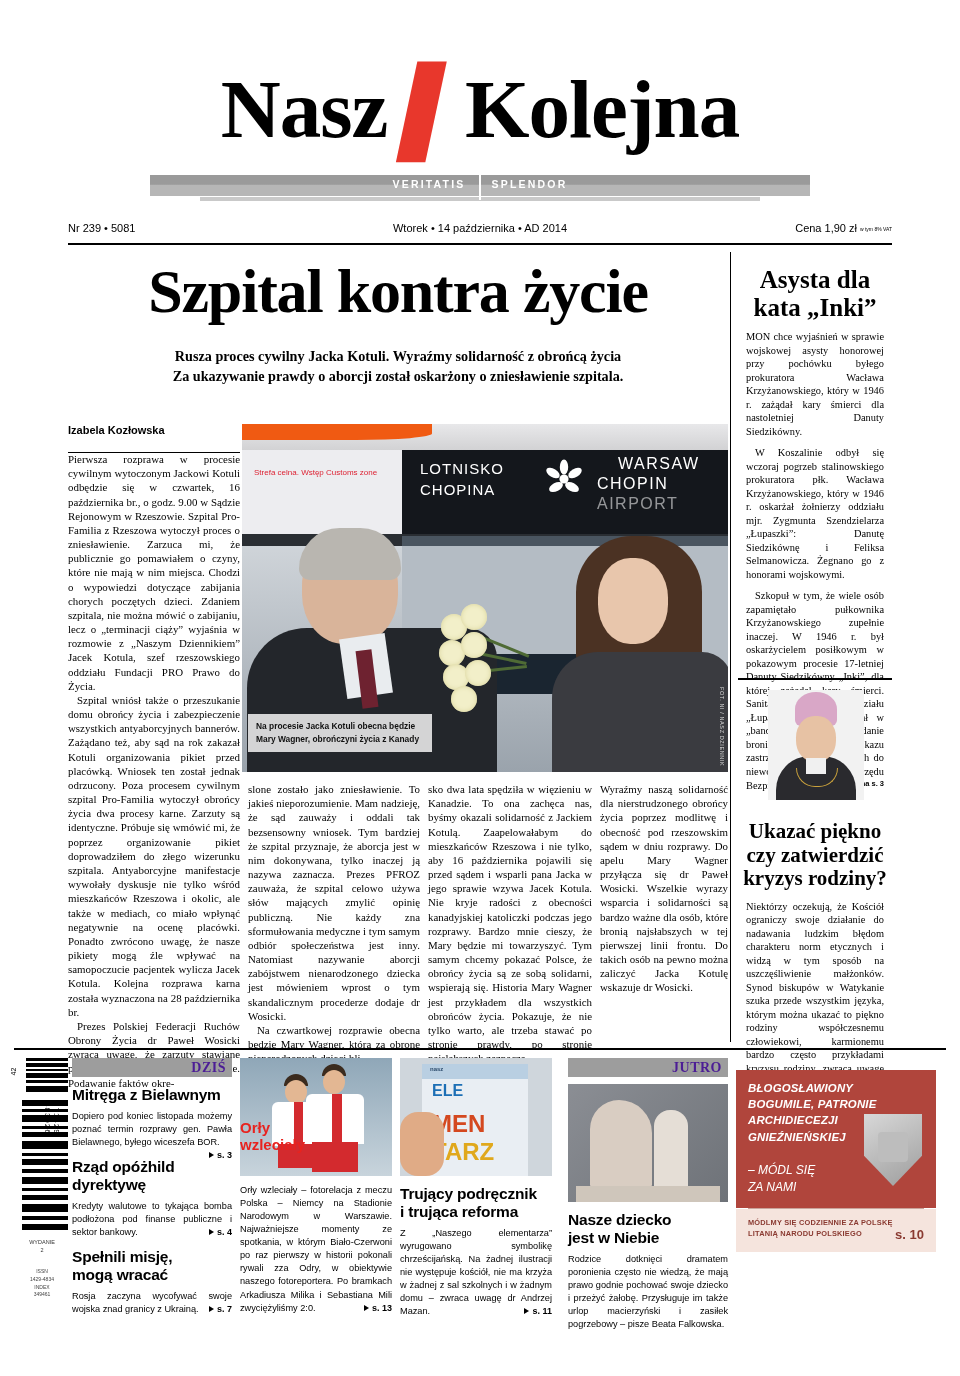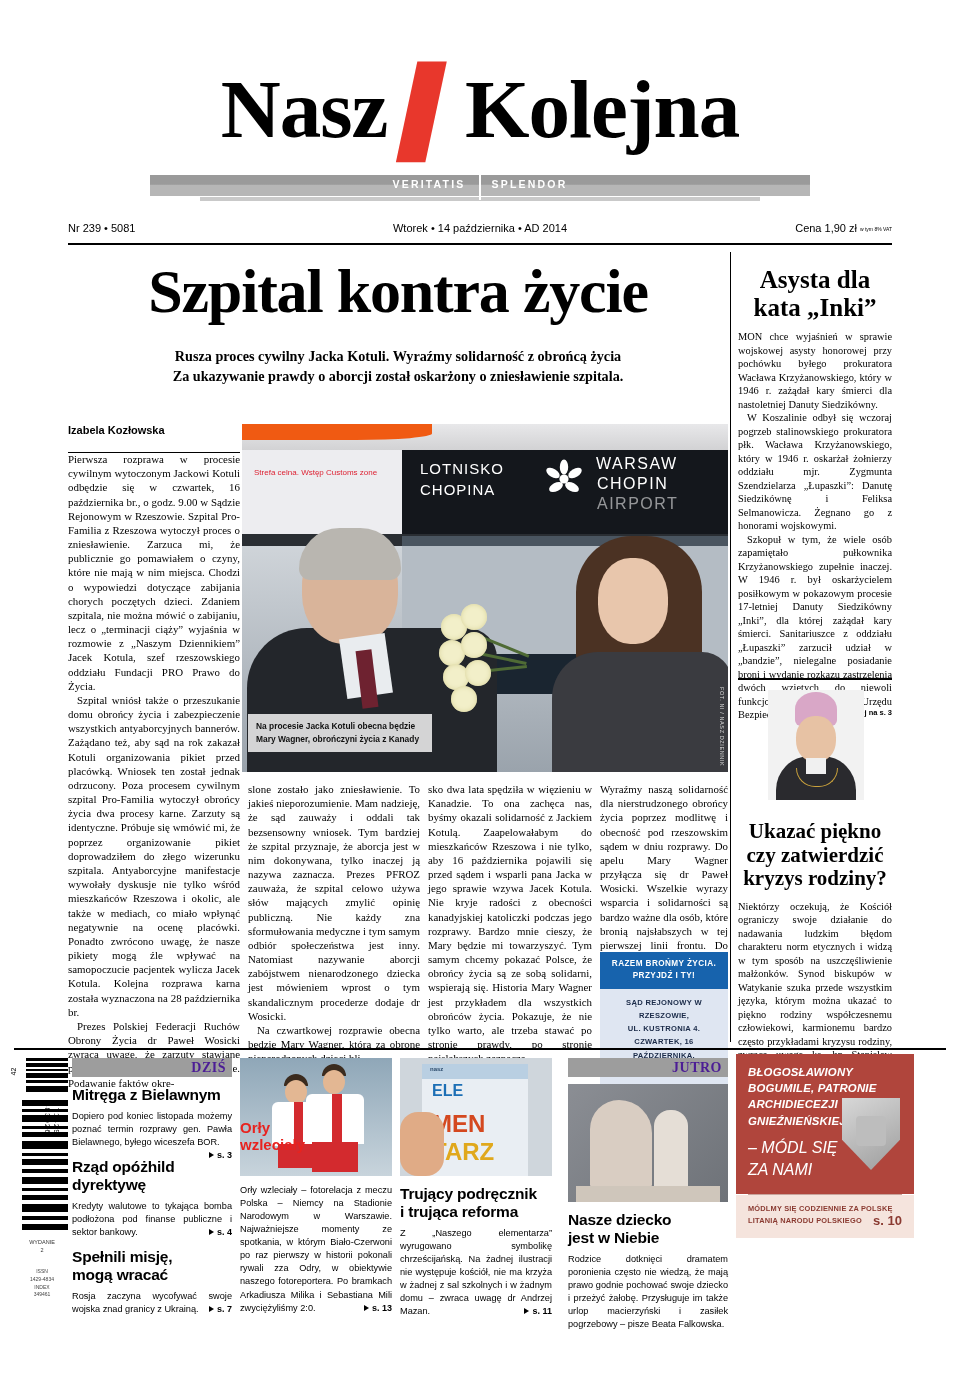--- a/index.html
+++ b/index.html
@@ -83,21 +83,21 @@
   }
   .ph-ceiling{position:absolute;left:0;top:0;width:486px;height:26px;
      background:linear-gradient(to bottom,#e8e8ea,#d2d2d4);}
   .ph-orange{position:absolute;left:0;top:0;width:190px;height:16px;background:#f05a12;border-radius:0 0 40% 0;}
   .ph-board{position:absolute;left:160px;top:26px;width:326px;height:84px;background:#14171c;}
   .ph-board2{position:absolute;left:0;top:26px;width:160px;height:84px;background:#ededf0;}
   .ph-redtext{position:absolute;left:12px;top:44px;font-size:8px;color:#d23;font-family:"Liberation Sans",sans-serif;}
   .ph-sign{position:absolute;color:#fff;font-family:"Liberation Sans",sans-serif;font-weight:400;}
   .ph-l1{left:178px;top:36px;font-size:15px;letter-spacing:1px;}
   .ph-l2{left:178px;top:57px;font-size:15px;letter-spacing:1px;}
-  .ph-r1{left:354px;top:31px;font-size:16px;letter-spacing:1.5px;text-align:right;}
+  .ph-r1{left:376px;top:31px;font-size:16px;letter-spacing:1.5px;text-align:right;}
   .ph-r2{left:355px;top:51px;font-size:16px;letter-spacing:1.5px;}
   .ph-r3{left:355px;top:71px;font-size:16px;letter-spacing:1.5px;opacity:.55;}
   .ph-logo{position:absolute;left:300px;top:34px;width:44px;height:44px;}
   .ph-strip{position:absolute;left:160px;top:112px;width:326px;height:10px;background:#4a5560;}
   .ph-wall{position:absolute;left:0;top:122px;width:486px;height:226px;
      background:linear-gradient(to bottom,#cfd4d9,#9aa3ac);}
   .ph-glass{position:absolute;left:160px;top:122px;width:326px;height:120px;background:#b4bcc4;}
   .ph-dark{position:absolute;left:185px;top:230px;width:230px;height:40px;background:#1a2530;}
   .ph-man{position:absolute;left:5px;top:108px;width:255px;height:240px;}
   .ph-head{position:absolute;left:55px;top:0px;width:96px;height:112px;background:#d9b49a;border-radius:48% 48% 44% 44%;}
@@ -145,21 +145,21 @@
     line-height:1.1;text-align:center;margin:14px 0 0 0;
   }
   .side-h2{
     font-family:"Liberation Serif",serif;font-weight:700;font-size:21px;
     line-height:1.12;text-align:center;margin:10px 0 0 0;
   }
   .side-text{
     font-family:"Liberation Serif",serif;font-size:10.4px;line-height:1.30;
     text-align:justify;margin-top:9px;
   }
-  .side-text p{margin:0;text-indent:9px;}
+  .side-text p{margin:8px;text-indent:9px;}
   .side-text p.first{text-indent:0;}
   .jump{font-family:"Liberation Sans",sans-serif;font-weight:700;font-size:7.5px;float:right;}
   .sq{display:inline-block;width:5px;height:5px;border:1px solid #000;vertical-align:1px;}
 
   .bishop{position:absolute;left:768px;top:690px;width:96px;height:110px;overflow:hidden;}
   .bi-bg{position:absolute;inset:0;background:#f2f2f2;}
   .bi-mitre{position:absolute;left:27px;top:2px;width:42px;height:34px;background:#d9a7c7;border-radius:50% 50% 6px 6px;}
   .bi-face{position:absolute;left:28px;top:26px;width:40px;height:46px;background:#e7c2a4;border-radius:46%;}
   .bi-cassock{position:absolute;left:8px;top:66px;width:80px;height:46px;background:#2a2a2e;border-radius:34px 34px 0 0;}
   .bi-collar{position:absolute;left:38px;top:68px;width:20px;height:16px;background:#f0f0f0;}
@@ -182,21 +182,21 @@
 
   .tagbar{position:relative;height:19px;background:#9d9d9d;}
   .tagbar span{
     position:absolute;right:6px;top:2px;color:#4c1d95;
     font-family:"Liberation Serif",serif;font-weight:700;font-size:14px;letter-spacing:.5px;
   }
   .sec-dzis{position:absolute;left:72px;top:10px;width:160px;}
   .sec-sport{position:absolute;left:240px;top:10px;width:152px;}
   .sec-book{position:absolute;left:400px;top:10px;width:152px;}
   .sec-jutro{position:absolute;left:568px;top:10px;width:160px;}
-  .sec-pray{position:absolute;left:736px;top:6px;width:178px;}
+  .sec-pray{position:absolute;left:736px;top:22px;width:200px;}
 
   .mini-h{
     font-family:"Liberation Sans",sans-serif;font-weight:700;font-size:15.5px;
     line-height:1.16;margin:9px 0 0 0;letter-spacing:-.2px;
   }
   .mini-t{
     font-family:"Liberation Sans",sans-serif;font-size:9.2px;line-height:1.42;
     text-align:justify;margin-top:6px;
   }
   .pg{font-family:"Liberation Sans",sans-serif;font-weight:700;font-size:9px;float:right;white-space:nowrap;}
@@ -230,22 +230,22 @@
   .statuepic{position:relative;width:160px;height:118px;background:#7f8288;overflow:hidden;}
   .st-bg{position:absolute;inset:0;background:linear-gradient(135deg,#8b8e94,#6e7278);}
   .st-a{position:absolute;left:22px;top:16px;width:62px;height:92px;background:#d9cdc2;border-radius:30px 34px 8px 8px;}
   .st-b{position:absolute;left:86px;top:26px;width:34px;height:84px;background:#e5ded6;border-radius:16px 16px 4px 4px;}
   .st-base{position:absolute;left:8px;bottom:0;width:144px;height:16px;background:#cfc6bb;}
 
   
   .pray-top{background:#b0453c;color:#fff;padding:10px 12px 12px;position:relative;overflow:hidden;}
   .pray-t1{font-family:"Liberation Sans",sans-serif;font-weight:700;font-style:italic;
      font-size:11.4px;line-height:1.42;letter-spacing:.2px;}
-  .pray-t2{font-family:"Liberation Sans",sans-serif;font-style:italic;font-size:16px;
-     line-height:1.42;margin-top:8px;}
+  .pray-t2{font-family:"Liberation Sans",sans-serif;font-style:italic;font-size:12px;
+     line-height:1.42;margin-top:17px;}
   .pray-shield{position:absolute;right:14px;top:44px;width:58px;height:72px;
      background:linear-gradient(150deg,#d8d8d8,#9d9d9d);
      clip-path:polygon(0 0,100% 0,100% 58%,50% 100%,0 58%);}
   .pray-shield:after{content:"";position:absolute;left:14px;top:18px;width:30px;height:30px;
      background:#bdbdbd;border-radius:4px;}
   .pray-mid{background:#f5e4dd;padding:12px 12px 14px;position:relative;}
   .pray-mid p{font-family:"Liberation Sans",sans-serif;font-size:9.6px;line-height:1.62;margin:0;}
   .pray-sep{height:1px;background:#c9a39b;margin:0 12px;}
   .pray-bot{background:#f5e4dd;padding:8px 12px 12px;position:relative;}
   .pray-bot .lines{font-family:"Liberation Sans",sans-serif;font-weight:700;font-size:7.4px;
@@ -355,32 +355,20 @@
   </div>
 
   <div class="colC col-text">
     <p class="first">sko dwa lata spędziła w więzieniu w Kanadzie. To ona zachęca nas, byśmy okazali solidarność z Jackiem Kotulą.  Zaapelowałabym do mieszkańców Rzeszowa i nie tylko, aby 16 października pojawili się przed sądem i wsparli pana Jacka w jego sprawie   wzywa Jacek Kotula. Nie kryje radości z obecności kanadyjskiej katoliczki podczas jego rozprawy.  Bardzo mnie cieszy, że Mary będzie mi towarzyszyć. Tym samym chcemy pokazać Polsce, że obrońcy życia są ze sobą solidarni, wspierają się. Historia Mary Wagner jest przykładem dla wszystkich obrońców życia. Pokazuje, że nie tylko warto, ale trzeba stawać po stronie prawdy, po stronie najsłabszych   zaznacza.</p>
   </div>
 
   <div class="colD col-text">
     <p class="first">Wyraźmy naszą solidarność dla nierstrudzonego obrońcy życia poprzez modlitwę i obecność pod rzeszowskim sądem w dniu rozprawy. Do apelu Mary Wagner przyłącza się dr Paweł Wosicki.  Wszelkie wyrazy wsparcia i solidarności są bardzo ważne dla osób, które bronią najsłabszych w tej pierwszej linii frontu. Do takich osób na pewno można zaliczyć Jacka Kotulę   wskazuje dr Wosicki.</p>
   </div>
 
-  <div class="eventbox">
-    <div class="top">
-      <div>RAZEM BROŃMY ŻYCIA.</div>
-      <div>PRZYJDŹ I TY!</div>
-    </div>
-    <div class="bot">
-      <div>SĄD REJONOWY W RZESZOWIE,</div>
-      <div>UL. KUSTRONIA 4.</div>
-      <div>CZWARTEK, 16 PAŹDZIERNIKA,</div>
-      <div>GODZ. 9.00.</div>
-    </div>
-  </div>
 
   <div class="vrule" style="left:730px;top:252px;width:1px;height:790px;"></div>
 
   <div class="side">
     <h2 class="side-h1">
       <span>Asysta dla</span><br>
       <span>kata „Inki”</span>
     </h2>
     <div class="side-text">
       <p class="first">MON chce wyjaśnień w sprawie wojskowej asysty honorowej przy pochówku byłego prokuratora Wacława Krzyżanowskiego, który w 1946 r. zażądał kary śmierci dla nastoletniej Danuty Siedzikówny.</p>

